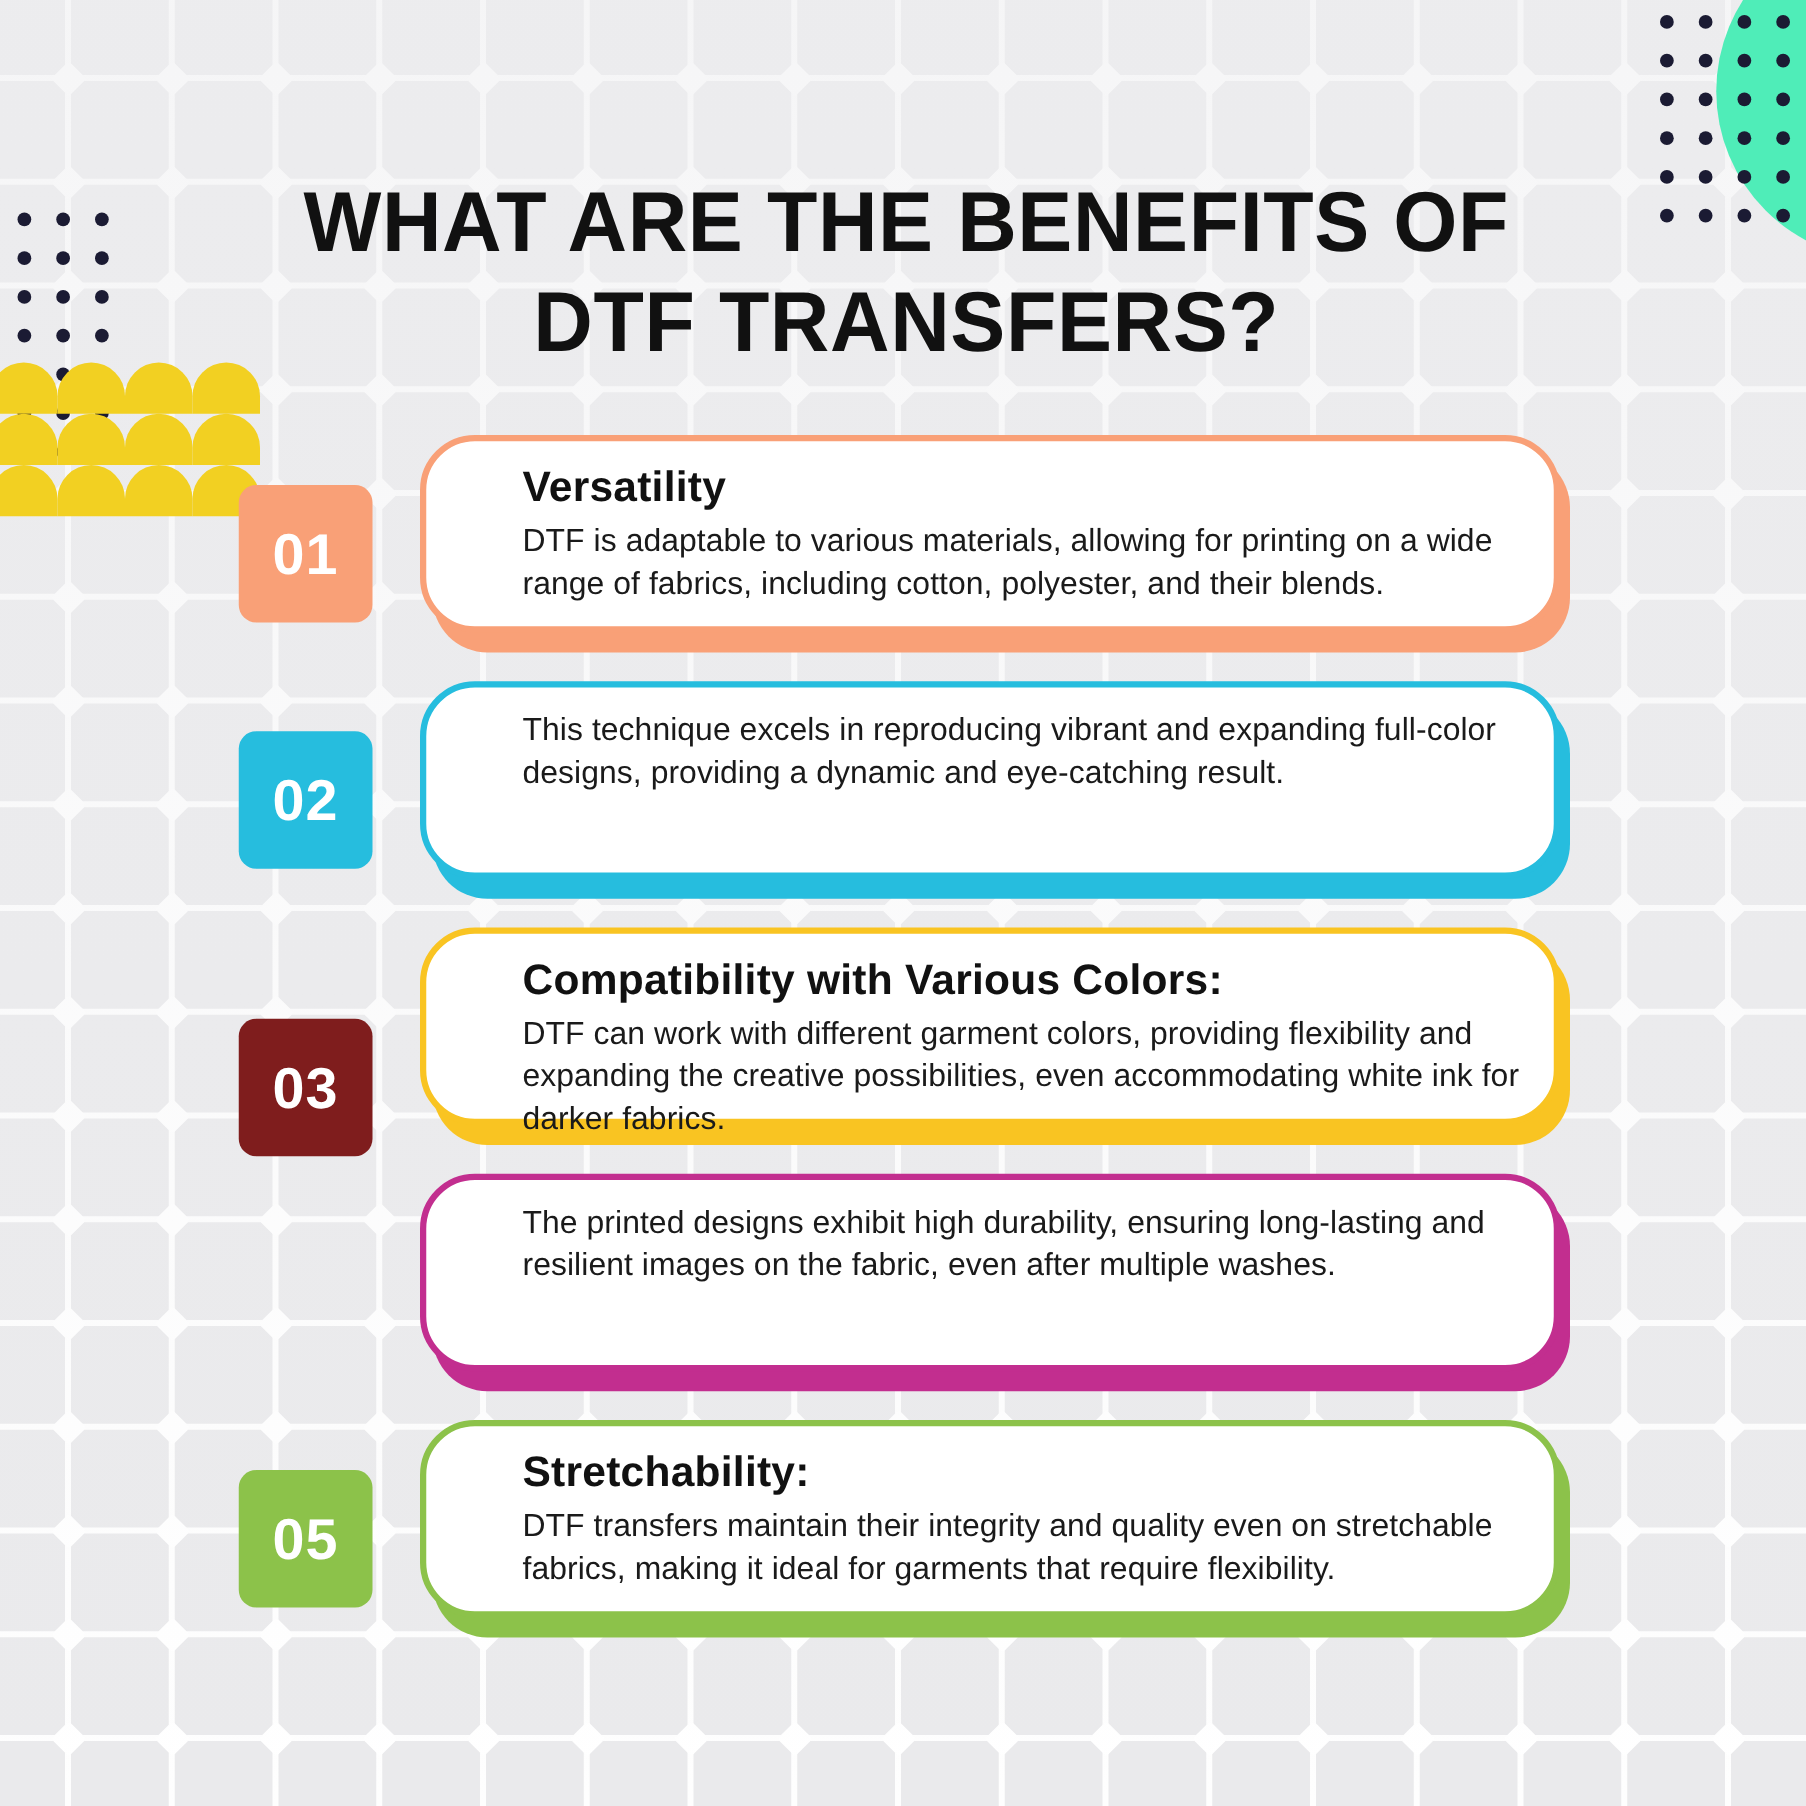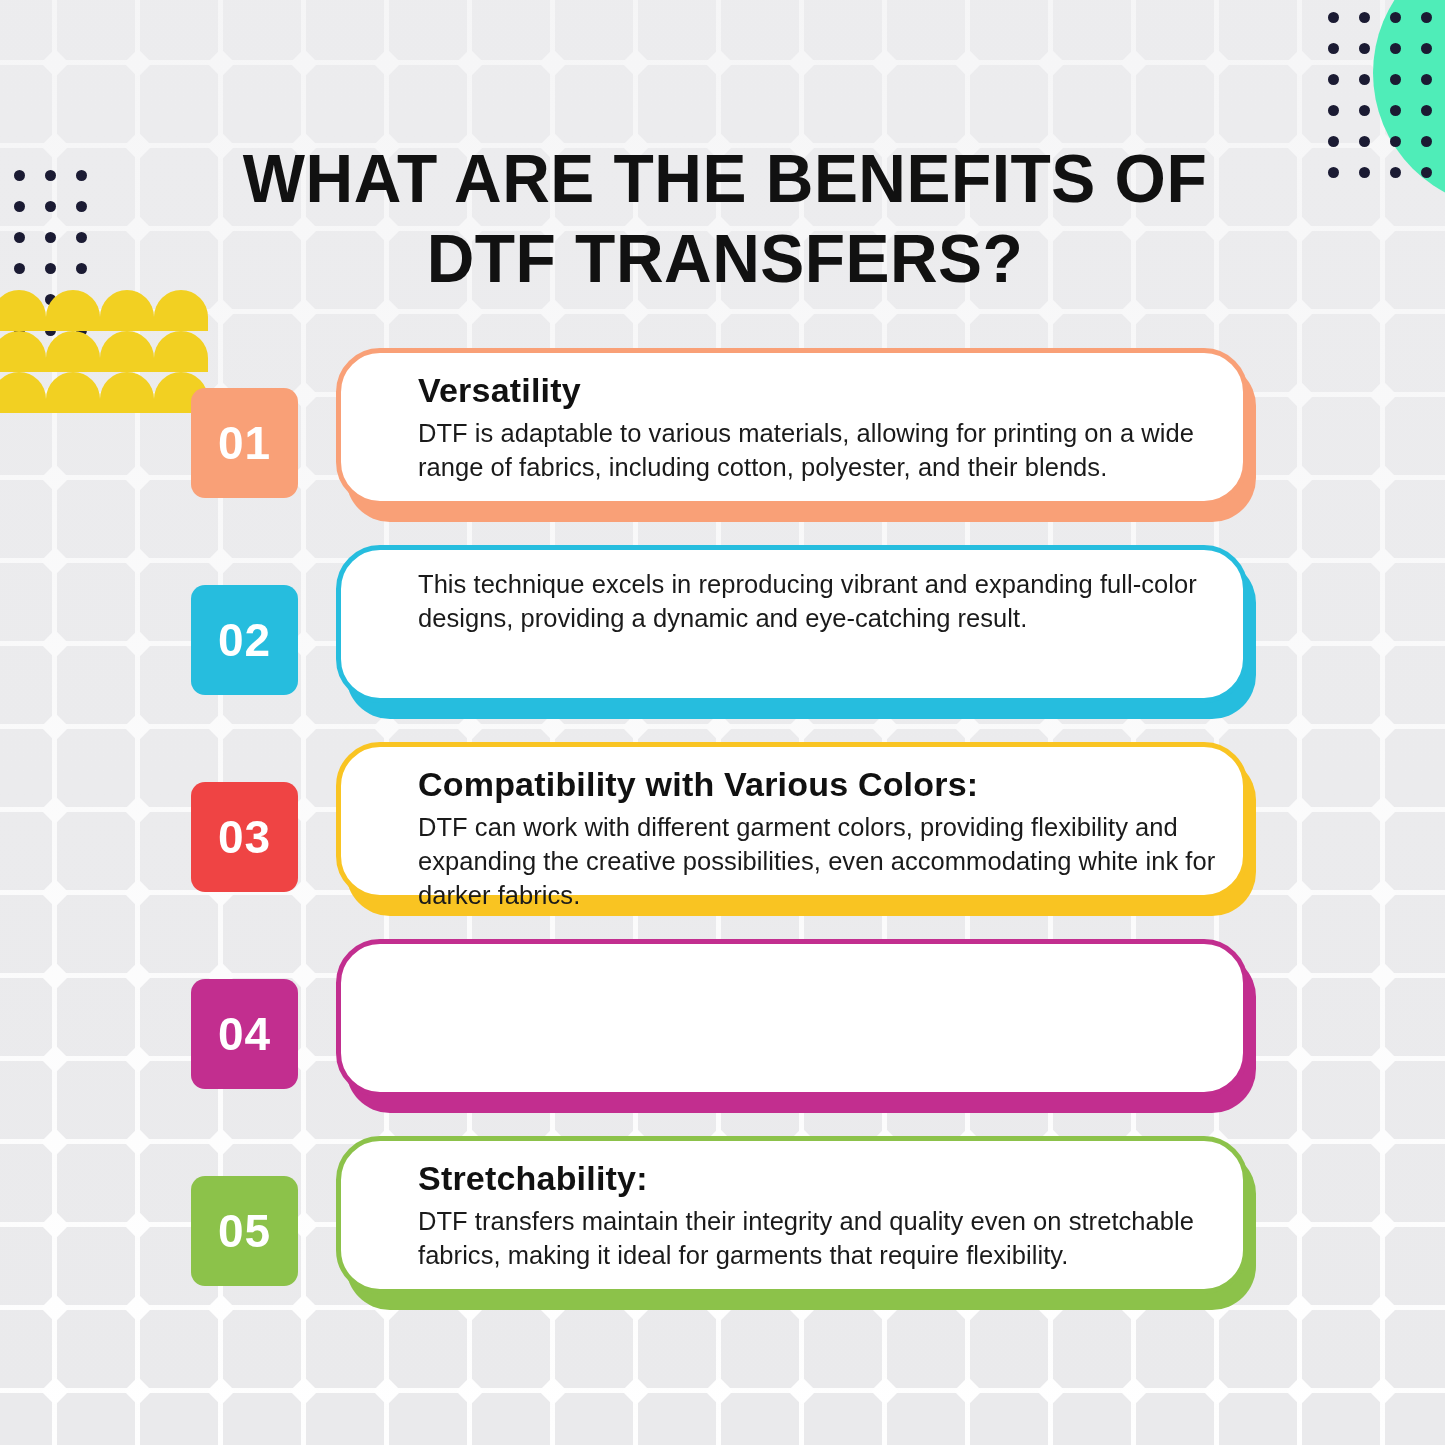--- a/index.html
+++ b/index.html
@@ -549,32 +549,30 @@
         </div>
       </div>
       <div class="card-row" style="top: 738px;">
         <div class="card-shadow" style="background: rgb(249, 196, 34);"></div>
         <div class="card" style="border-color: rgb(249, 196, 34);">
           <div class="card-inner">
             <div class="card-title">Compatibility with Various Colors:</div>
             <div class="card-body">DTF can work with different garment colors, providing flexibility and expanding the creative possibilities, even accommodating white ink for darker fabrics.</div>
           </div>
         </div>
-        <div class="badge" style="background: #ef4444;">
+        <div class="badge" style="background: #7f1d1d; margin-top: 33px;">
           <span>03</span>
         </div>
       </div>
       <div class="card-row" style="top: 935px;">
         <div class="card-shadow" style="background: rgb(194, 46, 143);"></div>
         <div class="card" style="border-color: rgb(194, 46, 143);">
           <div class="card-inner">
+            <div class="card-body">The printed designs exhibit high durability, ensuring long-lasting and resilient images on the fabric, even after multiple washes.</div>
           </div>
-        </div>
-        <div class="badge" style="background: rgb(194, 46, 143);">
-          <span>04</span>
         </div>
       </div>
       <div class="card-row" style="top: 1132px;">
         <div class="card-shadow" style="background: rgb(140, 194, 74);"></div>
         <div class="card" style="border-color: rgb(140, 194, 74);">
           <div class="card-inner">
             <div class="card-title">Stretchability:</div>
             <div class="card-body">DTF transfers maintain their integrity and quality even on stretchable fabrics, making it ideal for garments that require flexibility.</div>
           </div>
         </div>

